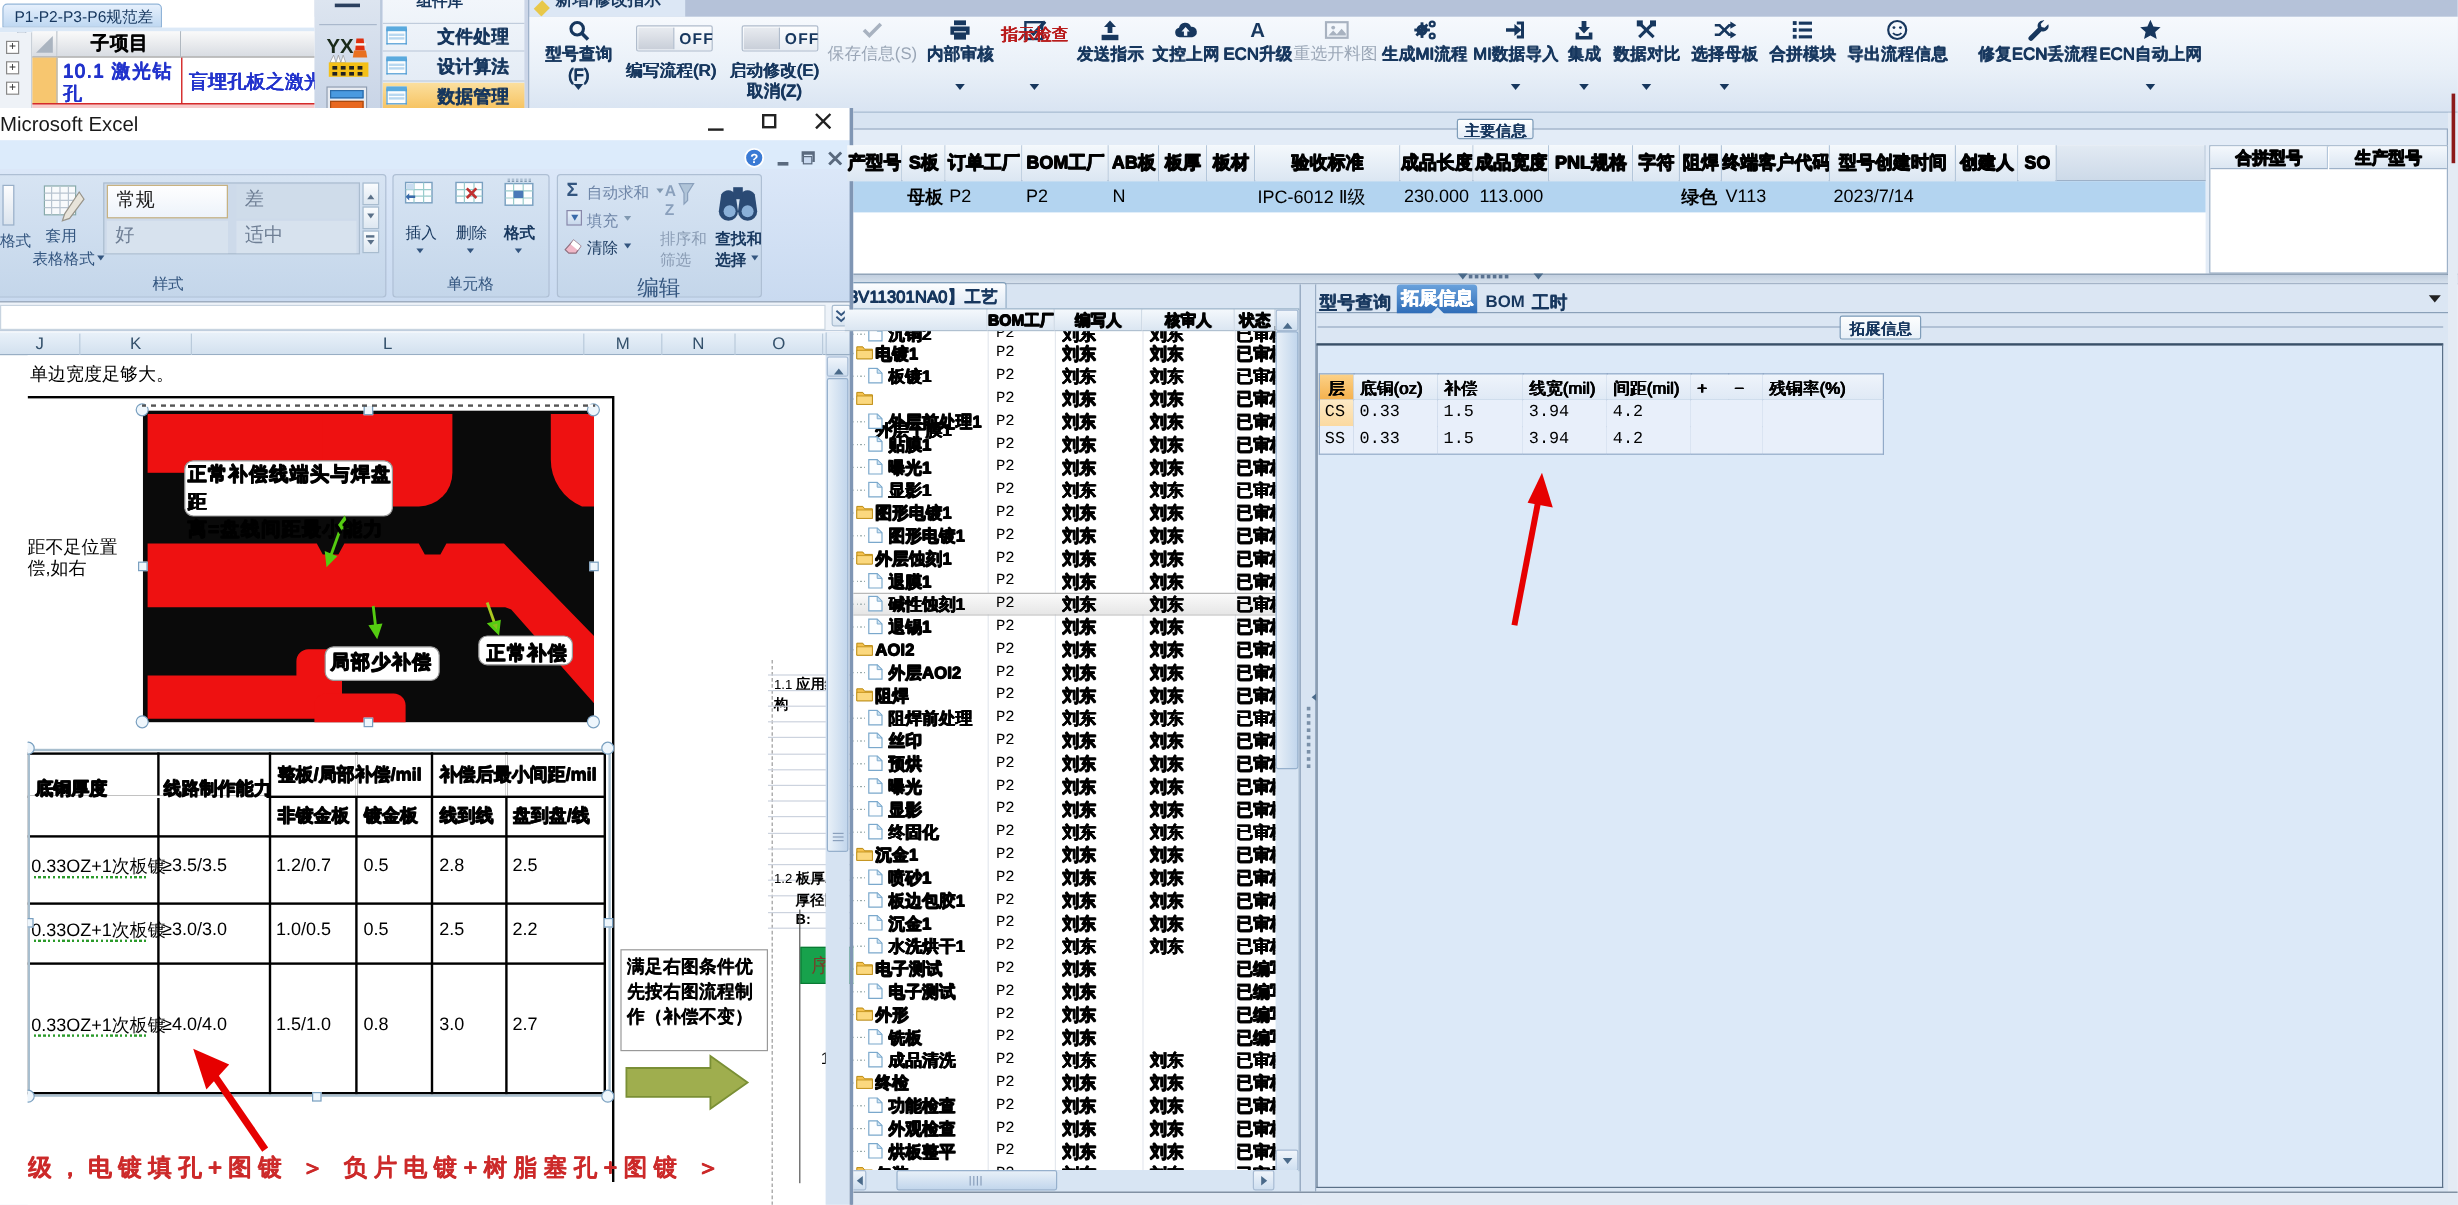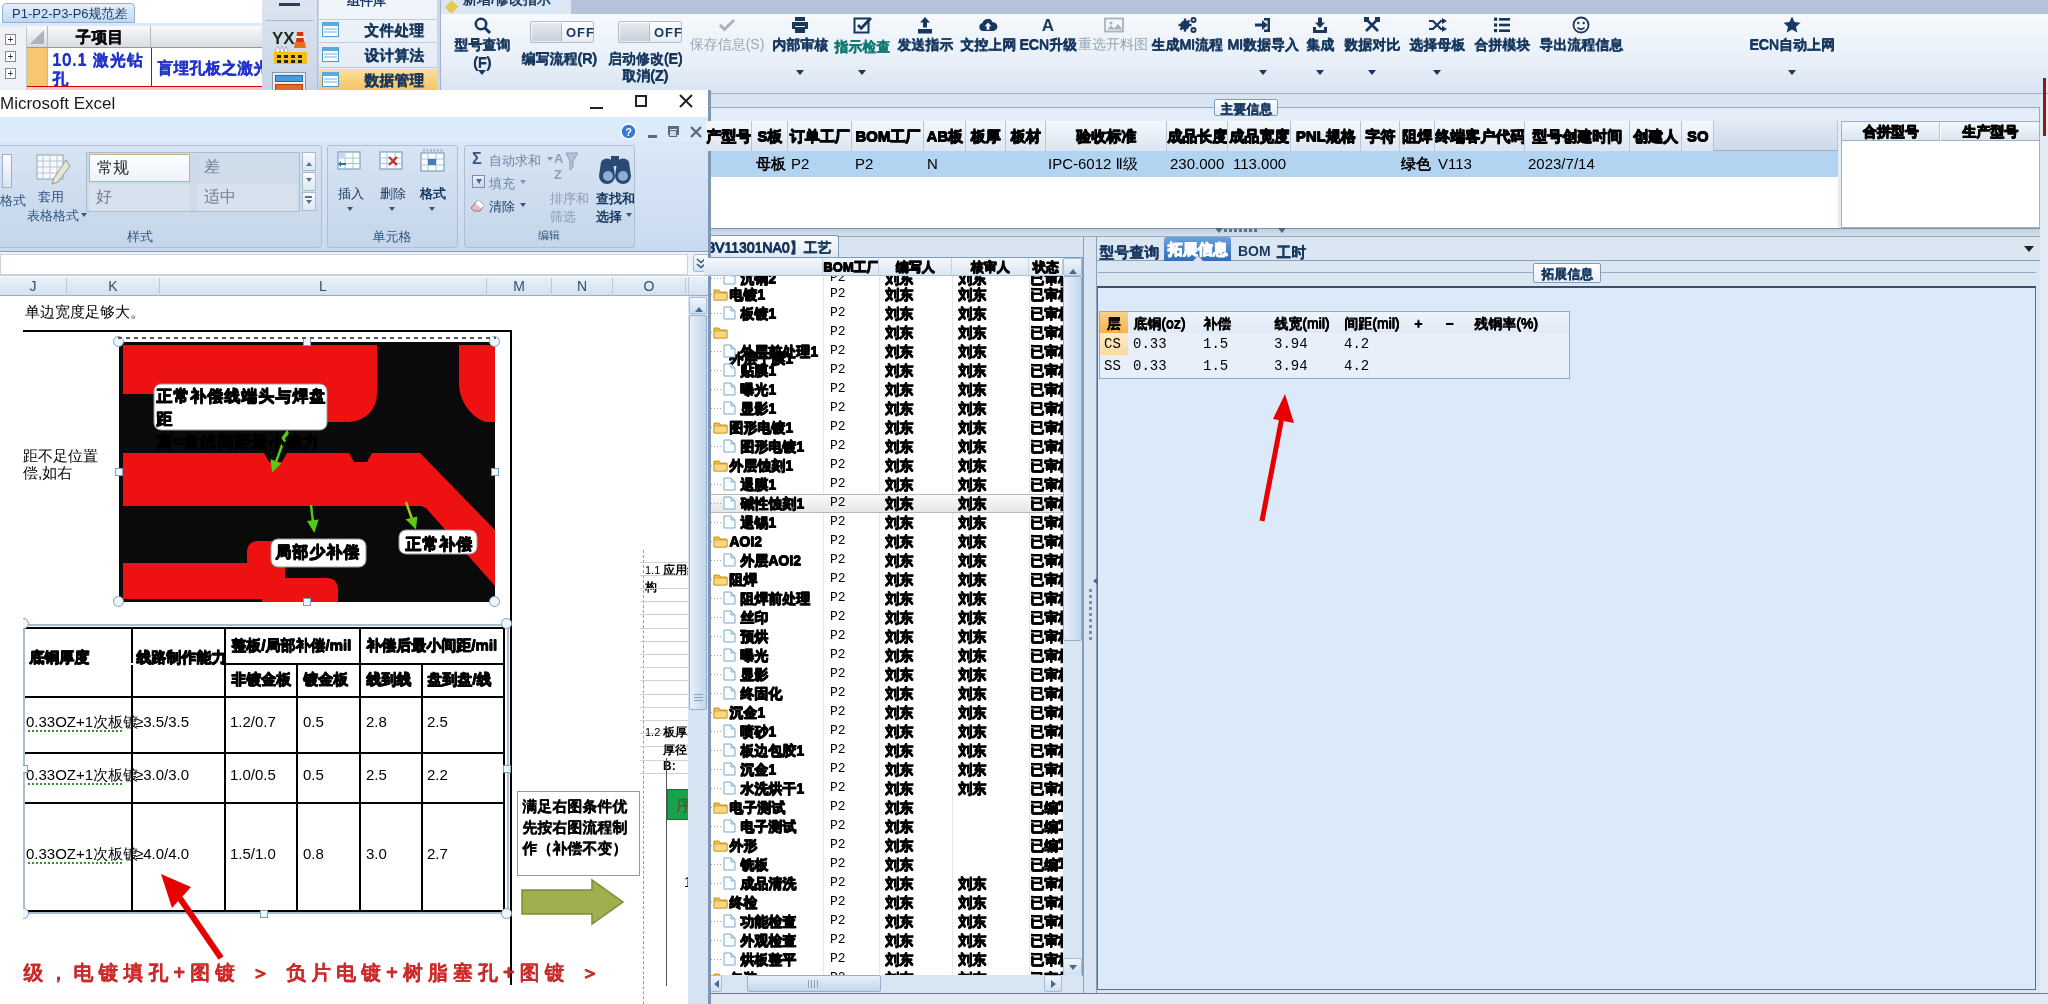--- a/index.html
+++ b/index.html
@@ -53,21 +53,21 @@
           <rect x="5" y="12" width="10" height="6" fill="#17375e"></rect>
         </svg></div>
       <div class="ab ctr" style="left:0;top:22px;width:80px;font-size:14px;color:#17375e;text-shadow:0.7px 0 currentColor,0 0.7px currentColor,0.7px 0.7px currentColor;">内部审核</div>
       <div class="ab" style="left:36px;top:56px;width:0;height:0;border:4px solid transparent;border-top:5px solid #17375e;"></div>
     </div>
 <div class="ab" style="left:822px;top:14px;width:80px;height:78px;">
       <div class="ab" style="left:30px;top:1px;width:20px;height:20px;"><svg width="20" height="20" viewBox="0 0 20 20">
           <rect x="2.5" y="3.5" width="14" height="14" fill="none" stroke="#17375e" stroke-width="2"></rect>
           <path d="M6 10 l3.2 3.2 L19 3" stroke="#17375e" stroke-width="2.8" fill="none"></path>
         </svg></div>
-      <div class="ab ctr" style="left:0;top:24px;width:80px;font-size:14px;color:#0f766e;text-shadow:0.7px 0 currentColor,0 0.7px currentColor,0.7px 0.7px currentColor;">指示检查</div>
+      <div class="ab ctr" style="left:0;top:6px;width:80px;font-size:14px;color:#b91c1c;text-shadow:0.7px 0 currentColor,0 0.7px currentColor,0.7px 0.7px currentColor;">指示检查</div>
       <div class="ab" style="left:36px;top:56px;width:0;height:0;border:4px solid transparent;border-top:5px solid #17375e;"></div>
     </div>
 <div class="ab" style="left:885px;top:14px;width:80px;height:78px;">
       <div class="ab" style="left:30px;top:1px;width:20px;height:20px;"><svg width="20" height="20" viewBox="0 0 20 20">
           <path d="M10 2 l5 5.5 h-3 v5 H8 v-5 H5 z" fill="#17375e"></path>
           <rect x="3" y="14" width="14" height="4.5" fill="#17375e"></rect>
         </svg></div>
       <div class="ab ctr" style="left:0;top:22px;width:80px;font-size:14px;color:#17375e;text-shadow:0.7px 0 currentColor,0 0.7px currentColor,0.7px 0.7px currentColor;">发送指示</div>
     </div>
 <div class="ab" style="left:948px;top:14px;width:80px;height:78px;">
@@ -163,20 +163,26 @@
       <div class="ab ctr" style="left:0;top:22px;width:80px;font-size:14px;color:#17375e;text-shadow:0.7px 0 currentColor,0 0.7px currentColor,0.7px 0.7px currentColor;">合拼模块</div>
     </div>
 <div class="ab" style="left:1526px;top:14px;width:110px;height:78px;">
       <div class="ab" style="left:45px;top:1px;width:20px;height:20px;"><svg width="20" height="20" viewBox="0 0 20 20">
           <circle cx="10" cy="10" r="7.5" fill="none" stroke="#17375e" stroke-width="1.8"></circle>
           <circle cx="7.3" cy="8" r="1.2" fill="#17375e"></circle>
           <circle cx="12.7" cy="8" r="1.2" fill="#17375e"></circle>
           <path d="M6.5 12.5 a4.5 4.5 0 0 0 7 0" fill="none" stroke="#17375e" stroke-width="1.6"></path>
         </svg></div>
       <div class="ab ctr" style="left:0;top:22px;width:110px;font-size:14px;color:#17375e;text-shadow:0.7px 0 currentColor,0 0.7px currentColor,0.7px 0.7px currentColor;">导出流程信息</div>
+    </div>
+<div class="ab" style="left:1633px;top:14px;width:130px;height:78px;">
+      <div class="ab" style="left:55px;top:1px;width:20px;height:20px;"><svg width="20" height="20" viewBox="0 0 20 20">
+          <path d="M14.5 2 a4.5 4.5 0 0 0 -4.2 6.1 L3 15.4 a2.1 2.1 0 0 0 3 3 L13.3 11 a4.5 4.5 0 0 0 5.6-5.8 l-3 3 -2.6-.7 -.7-2.6 3-3 a4.5 4.5 0 0 0 -1.1-.1 z" fill="#17375e"></path>
+        </svg></div>
+      <div class="ab ctr" style="left:0;top:22px;width:130px;font-size:14px;color:#17375e;text-shadow:0.7px 0 currentColor,0 0.7px currentColor,0.7px 0.7px currentColor;">修复ECN丢流程</div>
     </div>
 <div class="ab" style="left:1737px;top:14px;width:110px;height:78px;">
       <div class="ab" style="left:45px;top:1px;width:20px;height:20px;"><svg width="20" height="20" viewBox="0 0 20 20">
           <path d="M10 1.5 l2.5 5.6 6 .6 -4.5 4 1.3 5.9 -5.3-3.1 -5.3 3.1 1.3-5.9 -4.5-4 6-.6 z" fill="#17375e"></path>
         </svg></div>
       <div class="ab ctr" style="left:0;top:22px;width:110px;font-size:14px;color:#17375e;text-shadow:0.7px 0 currentColor,0 0.7px currentColor,0.7px 0.7px currentColor;">ECN自动上网</div>
       <div class="ab" style="left:51px;top:56px;width:0;height:0;border:4px solid transparent;border-top:5px solid #17375e;"></div>
     </div>
 <div class="ab" style="left:262px;top:0;width:179px;height:94px;background:#ccd6e8;border-right:1px solid #9fb2ca;">
 <div class="ab" style="left:0;top:0;width:56px;height:94px;background:linear-gradient(#dde5f0,#c8d4e6);border-right:1px solid #aebfd4;">
@@ -851,21 +857,21 @@
             <path d="M3 14 a7 7 0 0 1 12 0 l2 14 a8 8 0 0 1 -16 0 z"></path>
 <path d="M19 14 a7 7 0 0 1 12 0 l2 14 a8 8 0 0 1 -16 0 z"></path>
 <rect x="13" y="8" width="8" height="10" fill="#2a4a74"></rect>
           </g>
 <circle cx="10" cy="28" r="5" fill="#8ab0d8"></circle>
           <circle cx="25" cy="28" r="5" fill="#8ab0d8"></circle>
         </svg>
 <div class="ab nv" style="left:132px;top:45px;width:56px;font-size:13px;font-weight:bold;">查找和</div>
 <div class="ab nv" style="left:132px;top:63px;width:56px;font-size:13px;font-weight:bold;">选择</div>
 <div class="ab" style="left:162px;top:68px;width:0;height:0;border:3px solid transparent;border-top:4px solid #33557f;"></div>
-<div class="ab ctr" style="left:45px;top:83px;width:80px;font-size:11px;color:#33557f;">编辑</div>
+<div class="ab ctr" style="left:45px;top:83px;width:80px;font-size:18px;color:#33557f;">编辑</div>
 </div>
 </div>
 <div class="ab" style="left:0;top:161px;width:711px;height:25px;background:#eef3f9;border-top:1px solid #8a9cb2;border-bottom:1px solid #c0cede;">
 <div class="ab" style="left:0;top:2px;width:688px;height:21px;background:#fff;border:1px solid #c8d4e0;"></div>
 <div class="ab" style="left:693px;top:2px;width:16px;height:18px;background:linear-gradient(#fafcfe,#d8e4f0);border:1px solid #a8bcd0;border-radius:2px;">
 <svg width="11" height="14" viewBox="0 0 11 14" style="margin:2px 0 0 2px;">
           <path d="M1 2 l4 3.5 L9 2 M1 7 l4 3.5 L9 7" stroke="#33557f" stroke-width="1.6" fill="none"></path>
         </svg></div>
 </div>
 <div class="ab" style="left:0;top:187px;width:711px;height:19px;background:linear-gradient(#e9f1f9,#d3e1ef);border-bottom:1px solid #98aec4;"></div>

